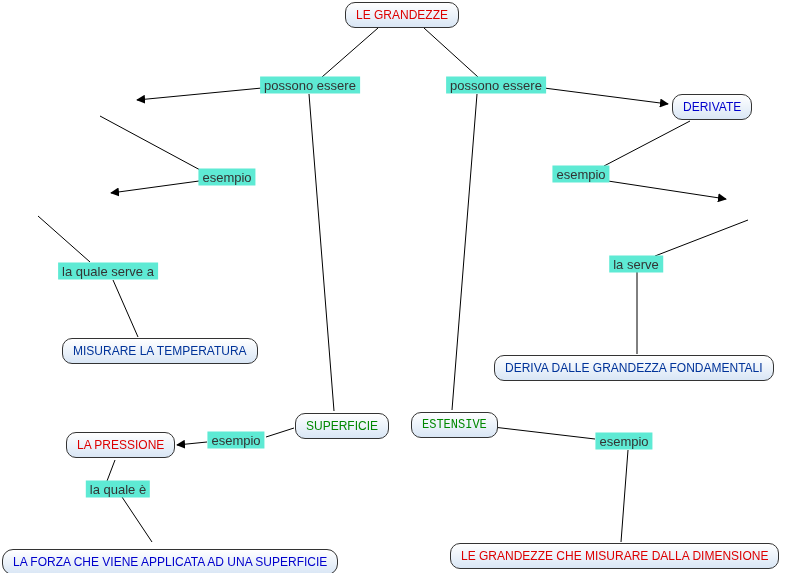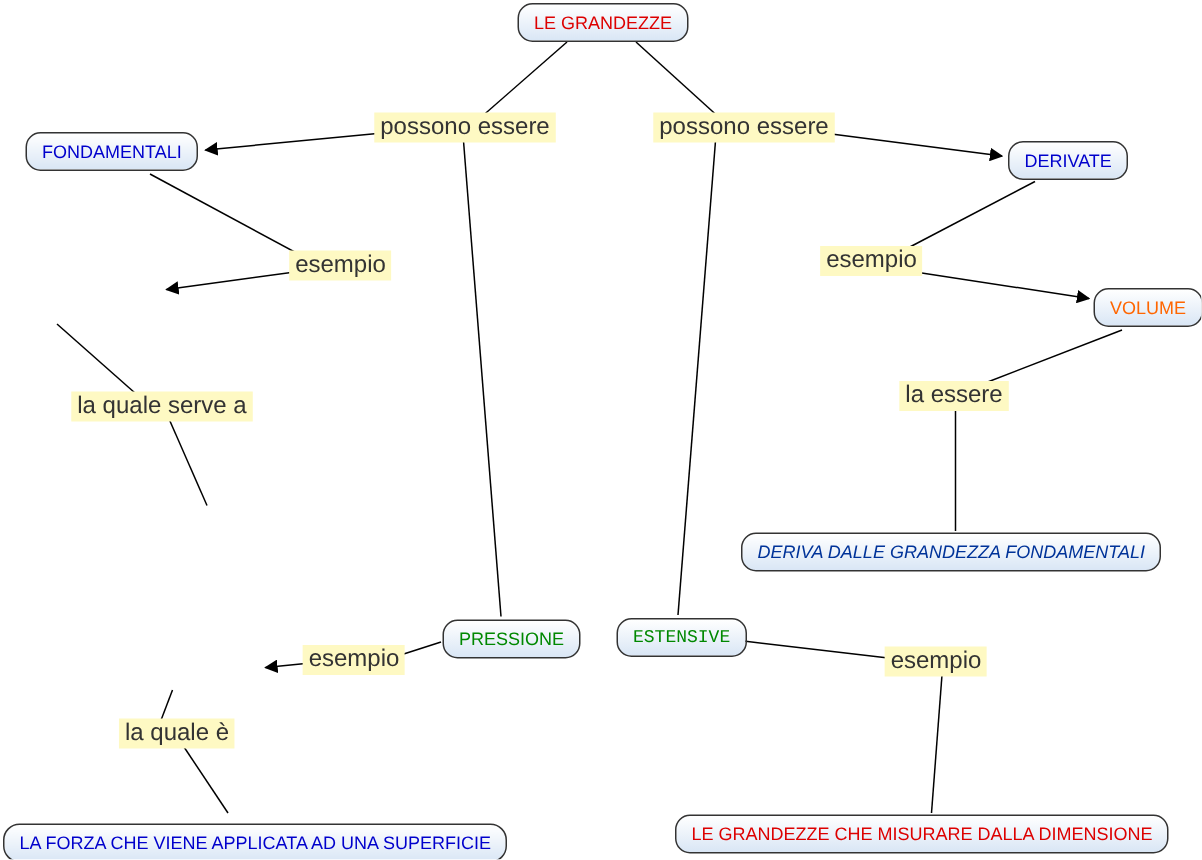--- a/index.html
+++ b/index.html
@@ -29,23 +29,23 @@
     border-radius: 10px;
     box-sizing: border-box;
     text-align: center;
     cursor: default;
   }
   .link-label {
     position: absolute;
     z-index: 1;
     transform: translate(-50%, -50%);
     white-space: nowrap;
-    font-size: 16px;
+    font-size: 13px;
     color: #333333;
-    background: #fef9c3;
+    background: #5eead4;
     padding: 1px 4px;
     cursor: default;
   }
 </style>
 </head>
 <body>
 
 <div id="canvas">
 
   <svg id="edges" viewBox="0 0 801 573" xmlns="http://www.w3.org/2000/svg">
@@ -90,32 +90,32 @@
     <line x1="115" y1="460" x2="107" y2="481"></line>
 
     <line x1="122" y1="497" x2="152" y2="542"></line>
 
     <line x1="493" y1="427" x2="595" y2="439"></line>
 
     <line x1="628" y1="450" x2="621" y2="542"></line>
   </svg>
 
   <div class="node" style="left: 345px; top: 2px; color: rgb(221, 0, 0);">LE GRANDEZZE</div>
-  <div class="node" style="left: 17px; top: 88px; color: rgb(0, 0, 204);">FONDAMENTALI</div>
   <div class="node" style="left: 672px; top: 94px; color: rgb(0, 0, 204);">DERIVATE</div>
-  <div class="node" style="left: 729px; top: 192px; color: rgb(255, 102, 0);">VOLUME</div>
-  <div class="node" style="left: 494px; top: 355px; color: rgb(0, 51, 153); font-style: italic;">DERIVA DALLE GRANDEZZA FONDAMENTALI</div>
-  <div class="node" style="left: 295px; top: 413px; color: rgb(0, 136, 0);">PRESSIONE</div>
+  <div class="node" style="left: 62px; top: 338px; color: rgb(0, 51, 153);">MISURARE LA TEMPERATURA</div>
+  <div class="node" style="left: 494px; top: 355px; color: rgb(0, 51, 153);">DERIVA DALLE GRANDEZZA FONDAMENTALI</div>
+  <div class="node" style="left: 295px; top: 413px; color: rgb(0, 136, 0);">SUPERFICIE</div>
   <div class="node" style="left: 411px; top: 412px; color: rgb(0, 136, 0); font-family: Liberation Mono, monospace;">ESTENSIVE</div>
+  <div class="node" style="left: 66px; top: 432px; color: rgb(221, 0, 0);">LA PRESSIONE</div>
   <div class="node" style="left: 2px; top: 549px; color: rgb(0, 0, 204); border-radius: 11px;">LA FORZA CHE VIENE APPLICATA AD UNA SUPERFICIE</div>
   <div class="node" style="left: 450px; top: 543px; color: rgb(221, 0, 0);">LE GRANDEZZE CHE MISURARE DALLA DIMENSIONE</div>
 
   <div class="link-label" style="left:310px; top:85px;">possono essere</div>
   <div class="link-label" style="left:496px; top:85px;">possono essere</div>
   <div class="link-label" style="left:227px; top:177px;">esempio</div>
   <div class="link-label" style="left:581px; top:174px;">esempio</div>
   <div class="link-label" style="left:108px; top:271px;text-align:right;">la quale serve a</div>
-  <div class="link-label" style="left:636px; top:264px;">la essere</div>
+  <div class="link-label" style="left:636px; top:264px;">la serve</div>
   <div class="link-label" style="left:236px; top:440px;">esempio</div>
   <div class="link-label" style="left:624px; top:441px;">esempio</div>
   <div class="link-label" style="left:118px; top:489px;">la quale è</div>
 
 </div>
 
 </body></html>

